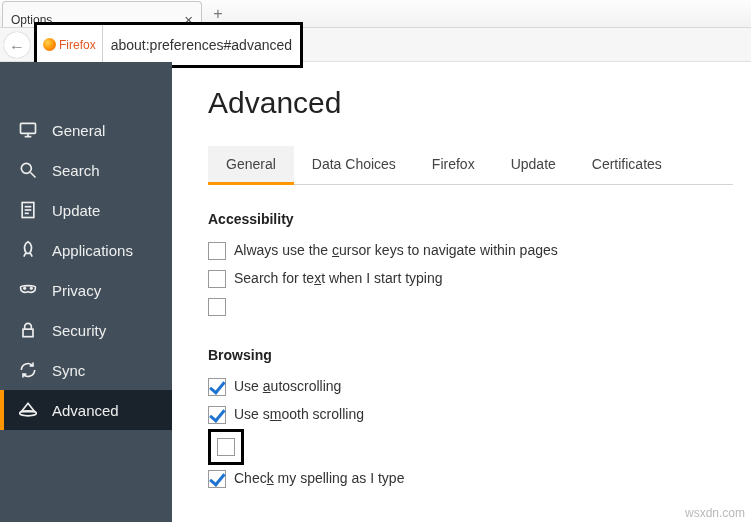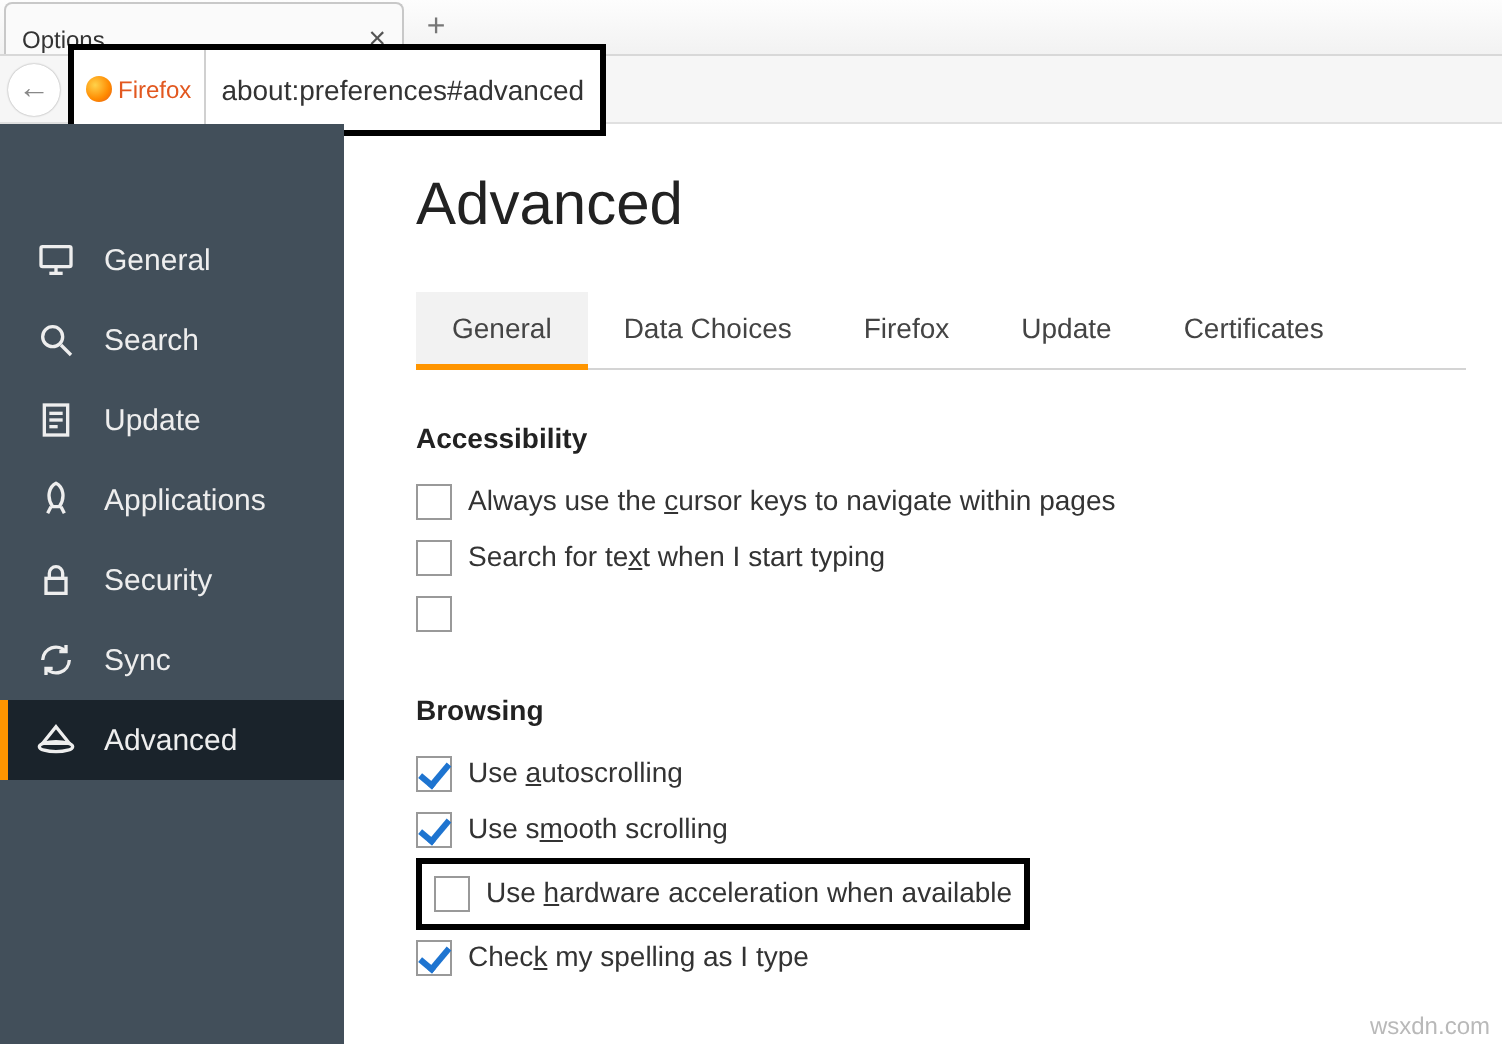--- a/index.html
+++ b/index.html
@@ -109,20 +109,30 @@
       <span class="side-icon">
           <svg viewBox="0 0 24 24">
             <path d="M12 2 C16 4 18 10 14 16 L10 16 C6 10 8 4 12 2 Z M9 16 L7 20 M15 16 L17 20" fill="none" stroke-width="2"></path>
           </svg>
         </span>
       <span>Applications</span>
     </div>
     <div class="side-item">
       <span class="side-icon">
           <svg viewBox="0 0 24 24">
+            <path d="M3 9 C3 6 21 6 21 9 C21 14 17 16 12 14 C7 16 3 14 3 9 Z" fill="none" stroke-width="2"></path>
+            <circle cx="8" cy="10" r="1.5"></circle>
+            <circle cx="16" cy="10" r="1.5"></circle>
+          </svg>
+        </span>
+      <span>Privacy</span>
+    </div>
+    <div class="side-item">
+      <span class="side-icon">
+          <svg viewBox="0 0 24 24">
             <rect x="6" y="11" width="12" height="9" fill="none" stroke-width="2"></rect>
             <path d="M8 11 V8 a4 4 0 0 1 8 0 V11" fill="none" stroke-width="2"></path>
           </svg>
         </span>
       <span>Security</span>
     </div>
     <div class="side-item">
       <span class="side-icon">
           <svg viewBox="0 0 24 24">
             <path d="M4 12 a8 8 0 0 1 14-5 M20 12 a8 8 0 0 1-14 5" fill="none" stroke-width="2"></path>
@@ -174,21 +184,20 @@
       <span class="chk checked"></span>
       <span class="opt-label"><span>Use </span><span class="u">a</span><span>utoscrolling</span></span>
     </div>
     <div class="opt-row">
       <span class="chk checked"></span>
       <span class="opt-label"><span>Use s</span><span class="u">m</span><span>ooth scrolling</span></span>
     </div>
     <div class="highlight-box">
       <div class="opt-row" style="padding:2px 0;">
         <span class="chk"></span>
-        <span class="opt-label"><span>Use </span><span class="u">h</span><span>ardware acceleration when available</span></span>
       </div>
     </div>
     <div class="opt-row">
       <span class="chk checked"></span>
       <span class="opt-label"><span>Chec</span><span class="u">k</span><span> my spelling as I type</span></span>
     </div>
 
   </section>
 </div>
 

